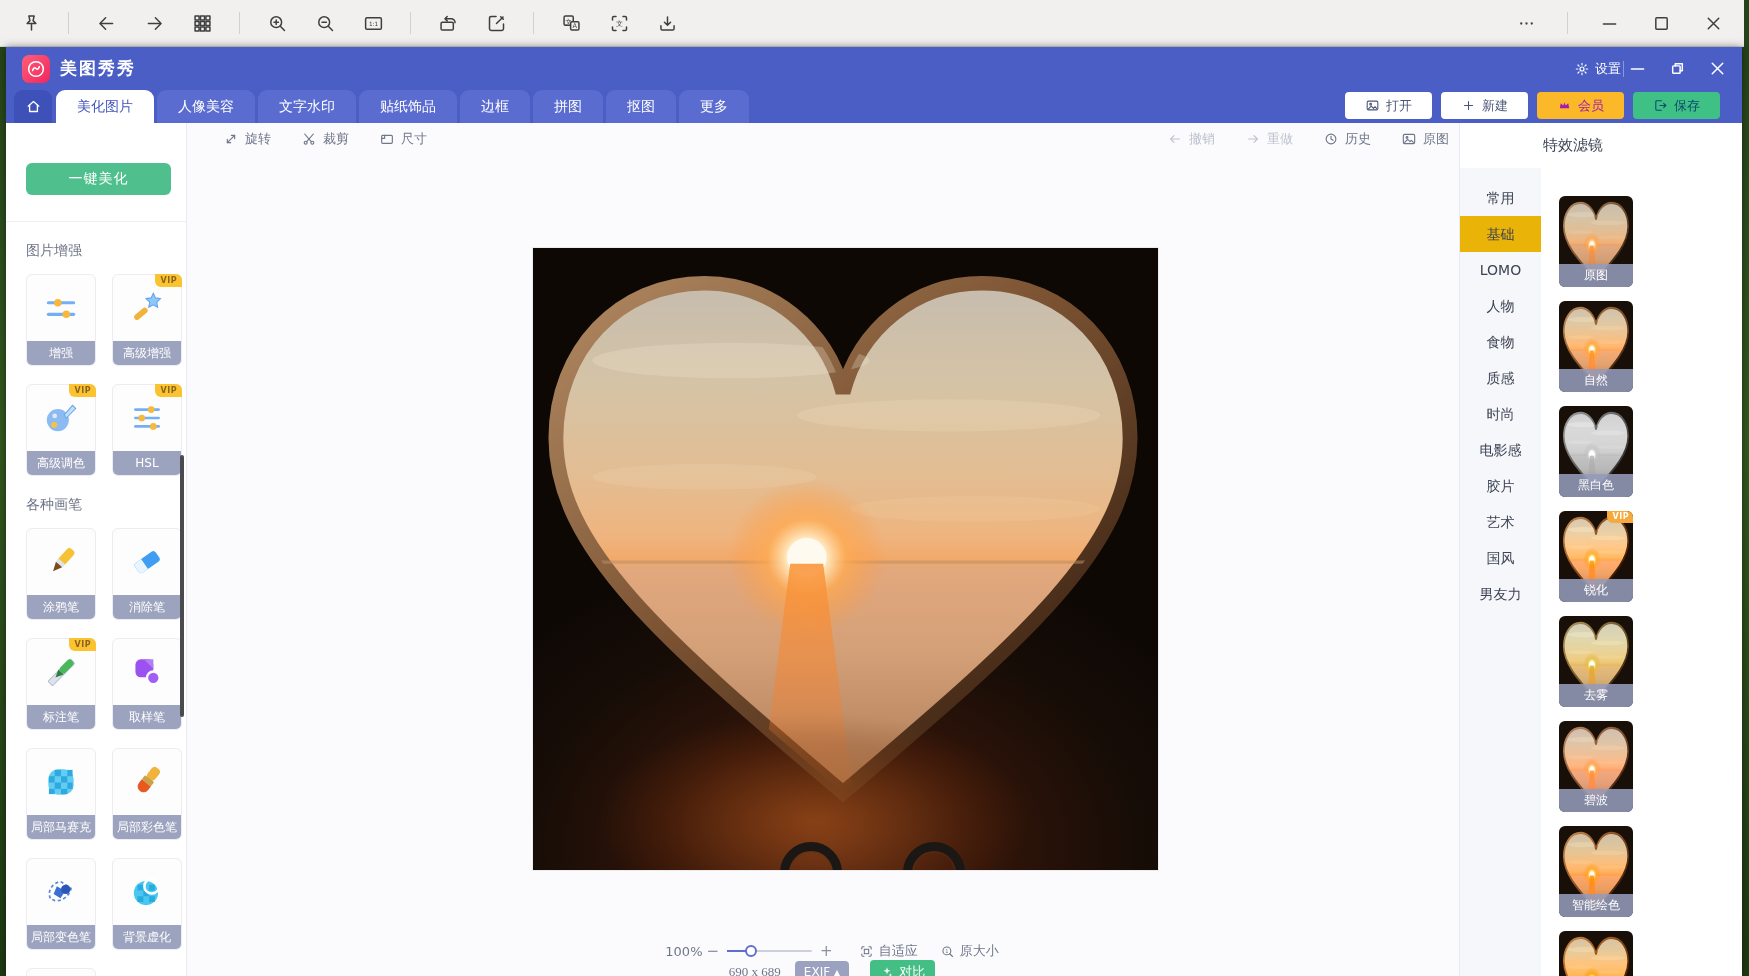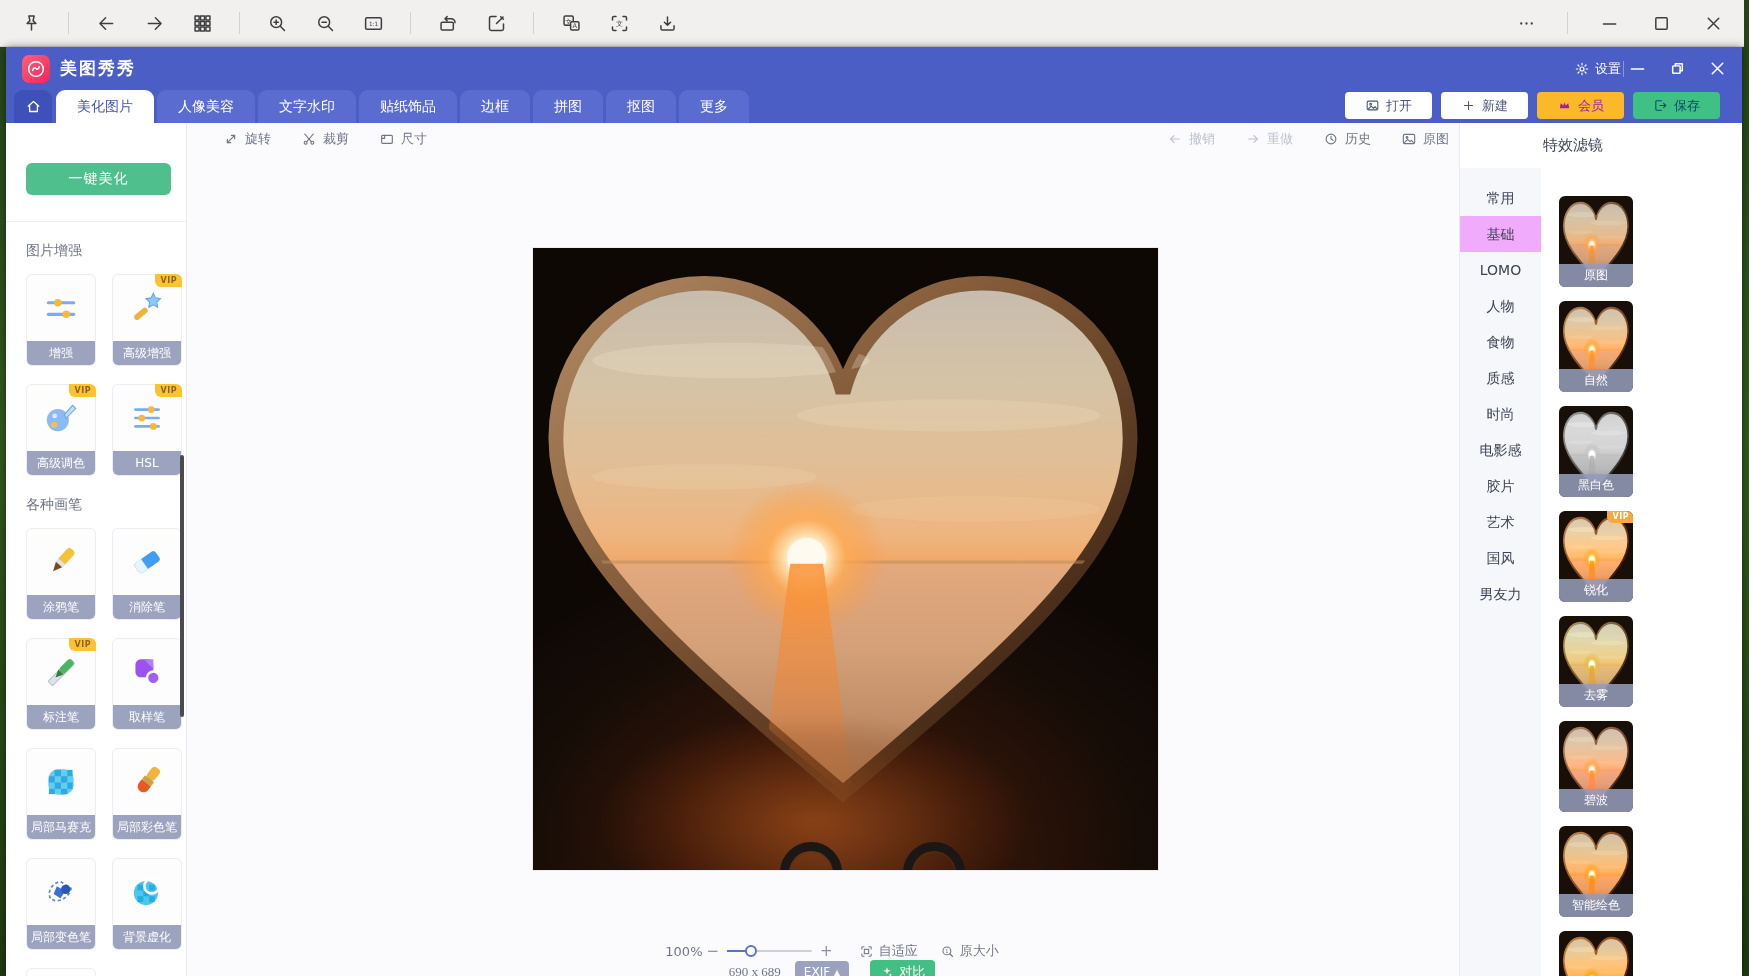--- a/index.html
+++ b/index.html
@@ -94,21 +94,21 @@
     display:inline-flex;align-items:center;gap:4px;padding:0 9px;cursor:pointer;font-family:inherit;}
   .compare{height:23px;border:none;border-radius:4px;background:#43bf85;color:#fff;font-size:13px;
     display:inline-flex;align-items:center;gap:5px;padding:0 10px;margin-left:21px;cursor:pointer;font-family:inherit;}
   .compare svg{width:14px;height:14px;}
   
   .filter-panel{width:227px;height:100%;background:#fff;border-left:1px solid #eaeaf0;display:flex;flex-direction:column;}
   .fp-title{height:45px;line-height:45px;text-align:center;font-size:15px;color:#3a4254;}
   .fp-body{flex:1;display:flex;min-height:0;}
   .cats{width:81px;background:#f6f7fa;padding-top:12px;}
   .cat{height:36px;line-height:36px;text-align:center;font-size:14px;color:#3c4353;cursor:pointer;white-space:nowrap;}
-  .cat.active{background:#f0abfc;}
+  .cat.active{background:#eab308;}
   .thumbs{flex:1;padding:28px 0 0 18px;display:flex;flex-wrap:wrap;gap:14px 16px;align-content:flex-start;}
   .thumb{position:relative;width:74px;height:91px;border-radius:6px;overflow:hidden;background:#181008;cursor:pointer;}
   .thumb-img{position:absolute;left:0;top:0;right:0;bottom:0;}
   .thumb-img svg{width:100%;height:100%;}
   .thumb-label{position:absolute;left:0;right:0;bottom:0;height:23px;line-height:23px;text-align:center;
     background:rgba(148,155,185,.88);color:#fff;font-size:12px;white-space:nowrap;}
   .thumb .vip-tag{background:#f6a93c;color:#fff;font-size:8px;border-radius:0 6px 0 6px;}
   .f-natural .thumb-img{filter:saturate(1.25) brightness(1.03);}
   .f-bw .thumb-img{filter:grayscale(1) brightness(1.1);}
   .f-sharpen .thumb-img{filter:contrast(1.2) saturate(1.25);}

